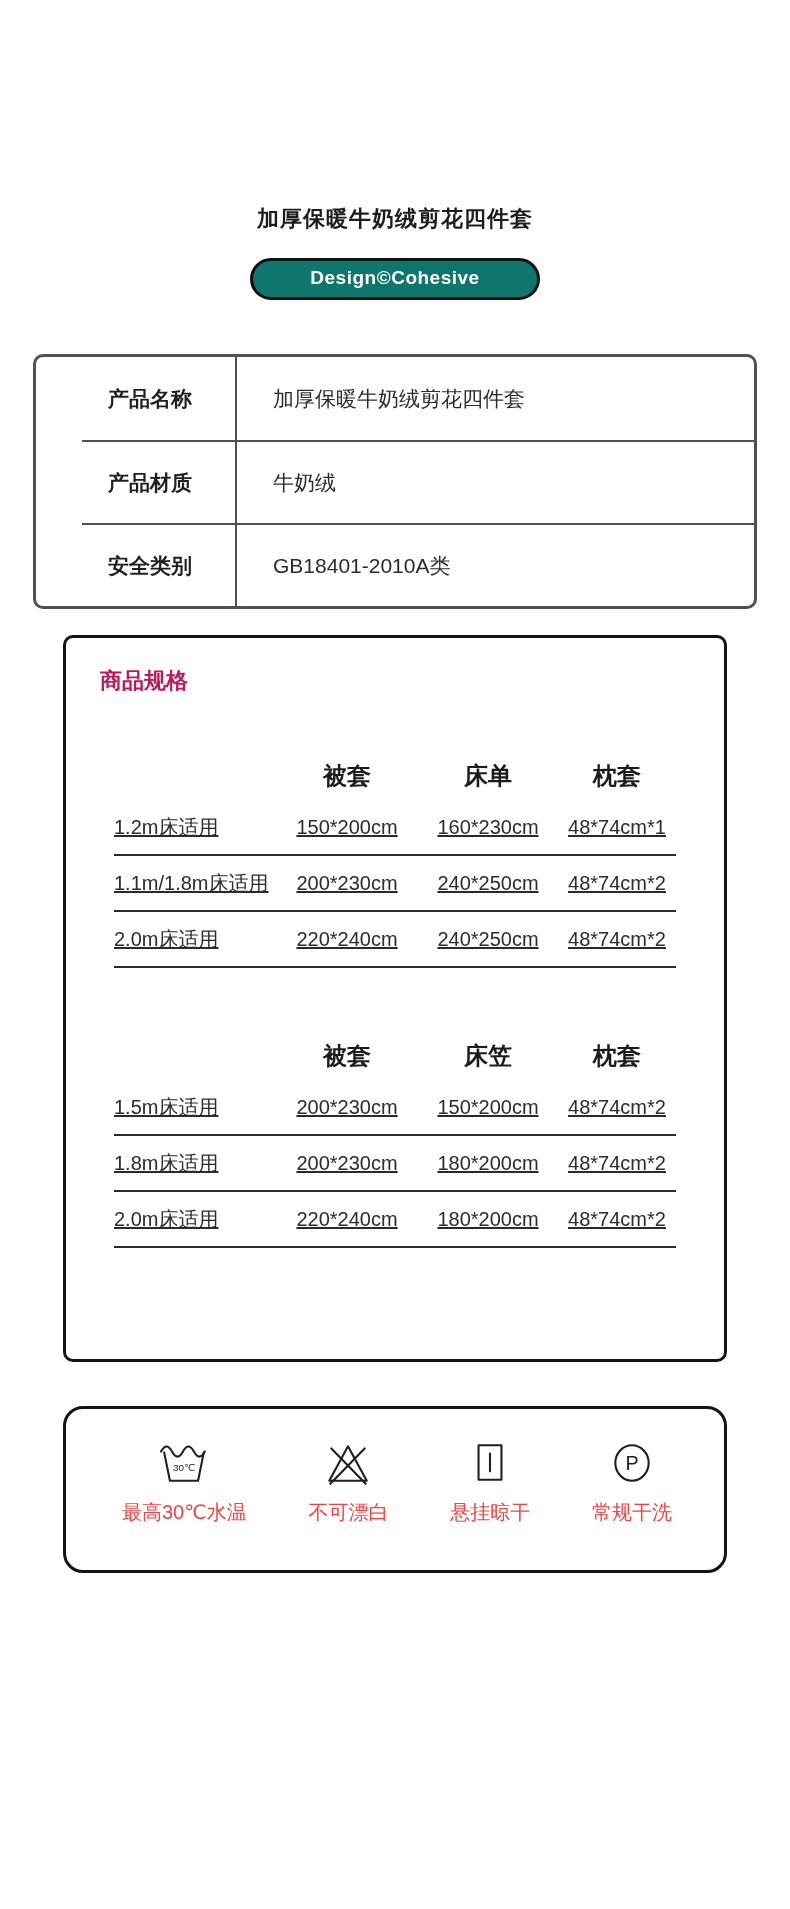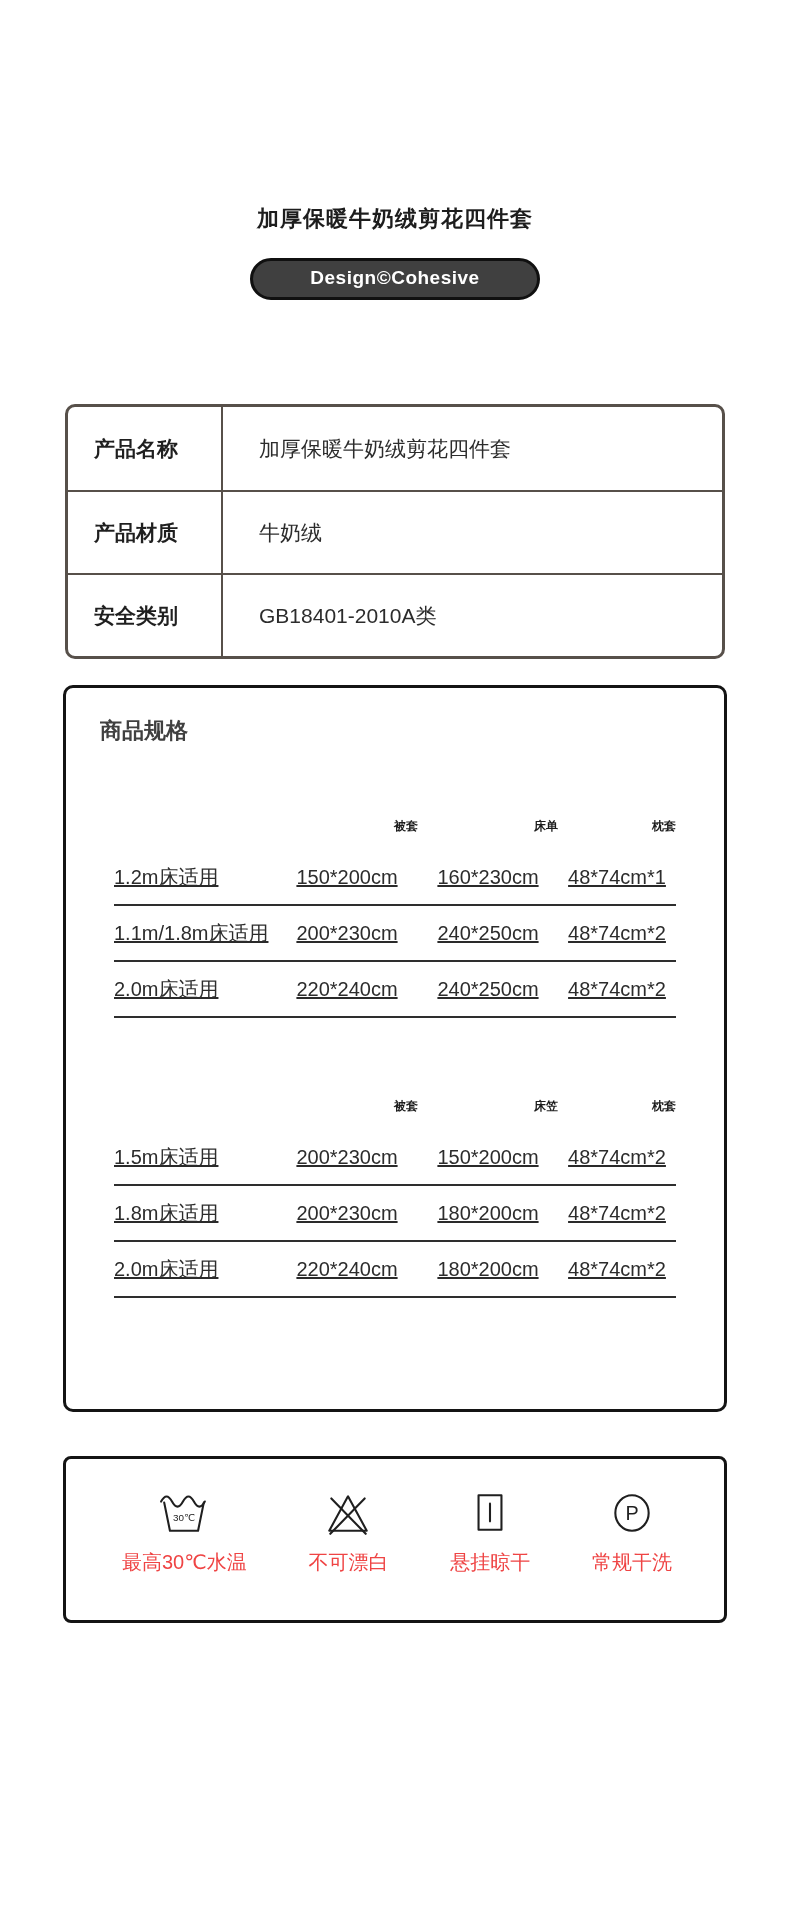--- a/index.html
+++ b/index.html
@@ -27,39 +27,40 @@
     margin-top: 36px;
     font-size: 22px;
     font-weight: 700;
     color: #1d1d1d;
     letter-spacing: 1px;
   }
   .badge {
     display: block;
     width: 290px;
     margin: 24px auto 0;
-    background: #404040;
+    background: #0f766e;
     border: 3px solid #101010;
     border-radius: 22px;
     padding: 6px 0 8px;
     text-align: center;
     color: #ffffff;
     font-size: 19px;
     font-weight: 700;
     letter-spacing: 0.5px;
   }
 
   
   .info-table {
-    width: 660px;
-    margin: 104px auto 0;
+    width: 724px;
+    margin: 54px auto 0;
     border: 3px solid #57504a;
     border-radius: 10px;
     overflow: hidden;
     background: #fff;
+    padding-left: 46px;
   }
   .irow { display: flex; align-items: stretch; height: 83px; }
   .irow + .irow { border-top: 2px solid #57504a; }
   .ilabel {
     width: 155px;
     border-right: 2px solid #57504a;
     display: flex; align-items: center;
     padding-left: 26px;
     font-size: 21px;
     font-weight: 700;
@@ -77,40 +78,40 @@
   
   .spec-box {
     width: 664px;
     height: 727px;
     margin: 26px auto 0;
     border: 3px solid #141414;
     border-radius: 10px;
     padding: 28px 0 0 34px;
     background: #fff;
   }
-  .spec-box h2 { font-size: 22px; font-weight: 700; color: #404040; }
+  .spec-box h2 { font-size: 22px; font-weight: 700; color: #be185d; }
   .spec-table { width: 562px; margin: 56px 0 0 14px; }
   .spec-table.second { margin-top: 64px; }
   .srow { display: flex; align-items: center; height: 56px; }
   .srow.head { height: 48px; font-weight: 700; color: #1c1c1c; }
   .srow.body { border-bottom: 2px solid #2e2e2e; text-decoration: underline; }
   .scell { font-size: 20px; text-align: center; color: #2c2c2c; }
-  .srow.head .scell { font-size: 12px; color: #1c1c1c; text-align: right; }
+  .srow.head .scell { font-size: 24px; color: #1c1c1c; }
   .scell.slabel { width: 162px; text-align: left; }
   .scell.c2 { width: 142px; }
   .scell.c3 { width: 140px; }
   .scell.c4 { width: 118px; }
 
   
   .care-box {
     width: 664px;
     height: 167px;
     margin: 44px auto 0;
     border: 3px solid #141414;
-    border-radius: 8px;
+    border-radius: 20px;
     background: #fff;
     display: flex;
     align-items: center;
     justify-content: space-between;
     padding: 0 52px 14px 56px;
   }
   .care-item { display: flex; flex-direction: column; align-items: center; }
   .care-item svg { display: block; }
   .care-label { margin-top: 12px; font-size: 20px; color: #ef4444; white-space: nowrap; }
 </style>

